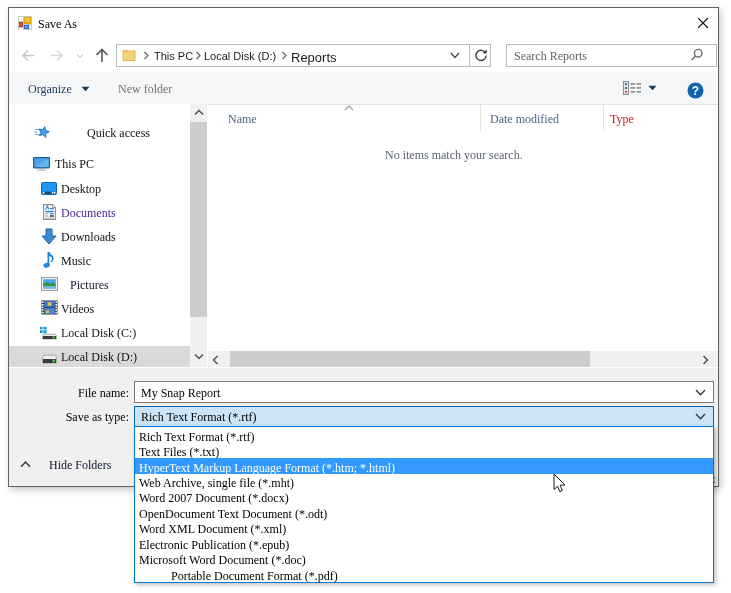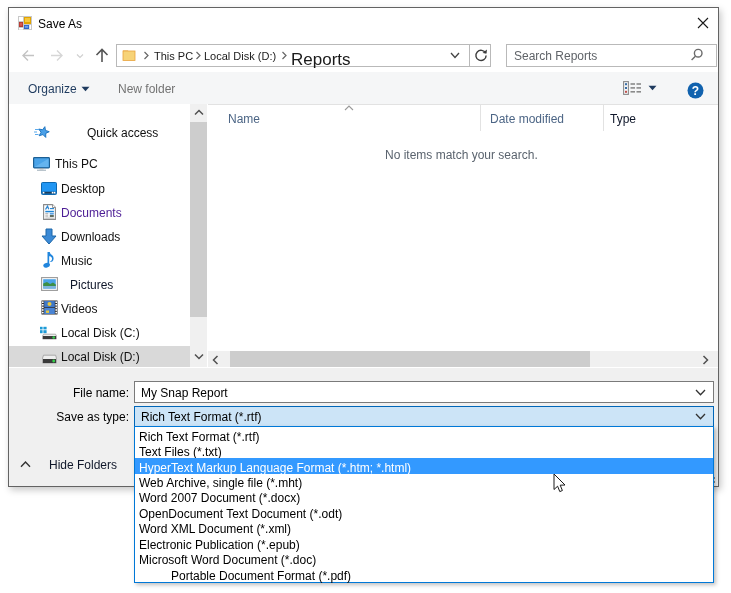--- a/index.html
+++ b/index.html
@@ -2,21 +2,21 @@
 <html><head>
 <meta charset="utf-8">
 <style>
   * { margin:0; padding:0; box-sizing:border-box; }
   html,body { width:731px; height:593px; background:#ffffff; overflow:hidden;
     font-family:"Liberation Sans", sans-serif; }
   .abs { position:absolute; }
   #dlg { position:absolute; left:8px; top:7px; width:711px; height:480px;
     background:#ffffff; border:1px solid #636363;
     box-shadow:2px 3px 7px rgba(0,0,0,0.22); }
-  .t12 { font-size:12px; color:#000; white-space:nowrap; }
+  .t12 { font-size:12px; color:#000; white-space:nowrap;font-family:Liberation Serif, serif; }
 </style>
 </head>
 <body>
 <div id="dlg"></div>
 
 <svg class="abs" style="left:18px;top:16px" width="14" height="14" viewBox="0 0 14 14">
   <rect x="0" y="0" width="14" height="14" fill="#c8c8c8"></rect>
   <rect x="1" y="1" width="4" height="4" fill="#fff"></rect>
   <rect x="6" y="1" width="7" height="7" fill="#e2a400"></rect>
   <rect x="7" y="2" width="5" height="4" fill="#f6c73c"></rect>
@@ -46,21 +46,21 @@
 </svg>
 
 <div class="abs" style="left:116px;top:44px;width:375px;height:23px;border:1px solid #b9b9b9;background:#fff;"></div>
 <div class="abs" style="left:469px;top:45px;width:1px;height:21px;background:#b9b9b9;"></div>
 <svg class="abs" style="left:122px;top:48px" width="14" height="14" viewBox="0 0 14 14">
   <path d="M1 2.5 h5 l1 1.5 h-6 z" fill="#e8a33d"></path>
   <rect x="1" y="3" width="12" height="9.5" fill="#f7d378" stroke="#e8a33d" stroke-width="0.8"></rect>
 </svg>
 <div class="abs" style="left:154px;top:50px;font-size:11px;color:#1a1a1a;white-space:nowrap;">This PC</div>
 <div class="abs" style="left:204px;top:50px;font-size:11px;color:#1a1a1a;white-space:nowrap;">Local Disk (D:)</div>
-<div class="abs" style="left:291px;top:50px;font-size:17px;color:#1a1a1a;white-space:nowrap;">Reports</div>
+<div class="abs" style="left:291px;top:50px;font-size:13px;color:#1a1a1a;white-space:nowrap;">Reports</div>
 <svg class="abs" style="left:143px;top:51px" width="6" height="9" viewBox="0 0 6 9">
     <path d="M1.5 1 L5 4.5 L1.5 8" stroke="#666" stroke-width="1.2" fill="none"></path>
   </svg>
 <svg class="abs" style="left:195px;top:51px" width="6" height="9" viewBox="0 0 6 9">
     <path d="M1.5 1 L5 4.5 L1.5 8" stroke="#666" stroke-width="1.2" fill="none"></path>
   </svg>
 <svg class="abs" style="left:281px;top:51px" width="6" height="9" viewBox="0 0 6 9">
     <path d="M1.5 1 L5 4.5 L1.5 8" stroke="#666" stroke-width="1.2" fill="none"></path>
   </svg>
 <svg class="abs" style="left:450px;top:52px" width="10" height="7" viewBox="0 0 10 7">
@@ -201,21 +201,21 @@
 </svg>
 
 <div class="abs" style="left:208px;top:104px;width:510px;height:1px;background:#e2e2e2;"></div>
 <div class="abs" style="left:480px;top:105px;width:1px;height:26px;background:#e2e2e2;"></div>
 <div class="abs" style="left:603px;top:105px;width:1px;height:26px;background:#e2e2e2;"></div>
 <svg class="abs" style="left:344px;top:105px" width="10" height="6" viewBox="0 0 10 6">
     <path d="M1 5 L5 1 L9 5" stroke="#9a9a9a" stroke-width="1.1" fill="none"></path>
   </svg>
 <div class="abs t12" style="left:228px;top:112px;color:#4c6585;">Name</div>
 <div class="abs t12" style="left:490px;top:112px;color:#4c6585;">Date modified</div>
-<div class="abs t12" style="left:610px;top:112px;color:#0f172a;">Type</div>
+<div class="abs t12" style="left:610px;top:112px;color:#b91c1c;">Type</div>
 <div class="abs t12" style="left:385px;top:148px;color:#5a636e;">No items match your search.</div>
 
 <div class="abs" style="left:208px;top:351px;width:510px;height:16px;background:#f0f0f0;"></div>
 <div class="abs" style="left:230px;top:351px;width:360px;height:16px;background:#cdcdcd;"></div>
 <svg class="abs" style="left:212px;top:355px" width="7" height="10" viewBox="0 0 7 10">
     <path d="M5.5 1 L1.5 5 L5.5 9" stroke="#505050" stroke-width="1.5" fill="none"></path>
   </svg>
 <svg class="abs" style="left:702px;top:355px" width="7" height="10" viewBox="0 0 7 10">
     <path d="M1.5 1 L5.5 5 L1.5 9" stroke="#505050" stroke-width="1.5" fill="none"></path>
   </svg>

